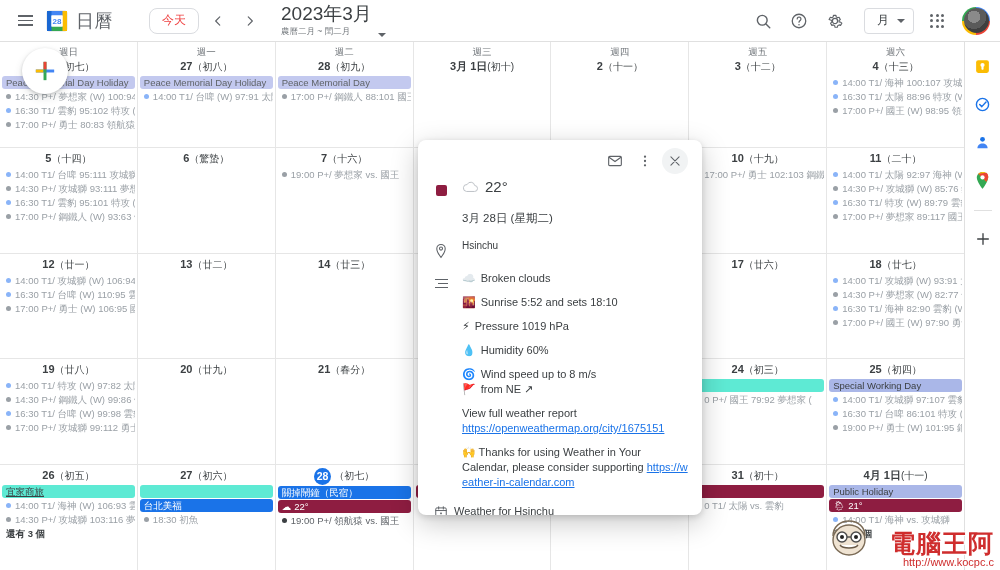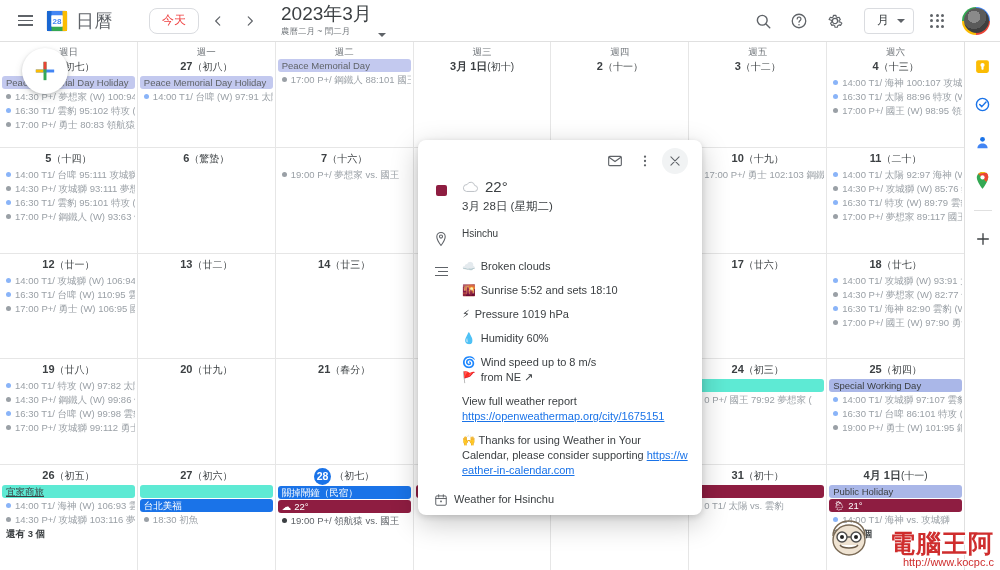--- a/index.html
+++ b/index.html
@@ -108,21 +108,21 @@
     padding: 8px 14px 10px 14px; overflow:hidden;
   }
   .pop-head { display:flex; justify-content:flex-end; align-items:center; gap:4px; height:26px; }
   .pop-ic { width:26px;height:26px;border-radius:50%;display:flex;align-items:center;justify-content:center;color:#5f6368;cursor:pointer; }
   .pop-ic.close { background:#f1f3f4; }
   .pop-row { display:flex; gap:12px; margin-top:4px; }
   .pop-gut { width:18px; flex:0 0 18px; display:flex; justify-content:center; padding-top:3px; }
   .pop-body { flex:1 1 auto; min-width:0; }
   .sq { width:11px;height:11px;background:#8e1d41;border-radius:2px;margin-top:4px; }
   .temp-line { display:flex;align-items:center;gap:6px; font-size:15px; color:#3c4043; }
-  .date-line { font-size:11.5px;color:#3c4043; margin-top:4px; }
+  .date-line { font-size:11.5px;color:#3c4043; margin-top:16px; }
   .loc-line { font-size:10px;color:#3c4043; }
   .det { font-size:11px; color:#3c4043; line-height:15px; display:flex; align-items:flex-start; gap:5px; margin-bottom:9px; }
   .det .em { font-size:11px; line-height:15px; }
   .lnk { color:#1a73e8; text-decoration:underline; cursor:pointer; word-break:break-all; }
   .note { font-size:11px;color:#3c4043;line-height:15px; }
   .bottom-row { display:flex; gap:4px; align-items:center; margin-top:4px; }
   .bottom-row .txt { font-size:11px;color:#3c4043; }
   .hamburger-lines { display:flex;flex-direction:column;gap:2.5px;align-items:flex-end; padding-top:5px;}
   .hamburger-lines i { display:block;height:1.4px;background:#5f6368; }
   .hamburger-lines i:nth-child(1){width:13px;} .hamburger-lines i:nth-child(2){width:10px;} .hamburger-lines i:nth-child(3){width:13px;}
@@ -245,20 +245,21 @@
           <div class="evs">
             <div class="chip holiday">Peace Memorial Day Holiday</div>
             <div class="chip dot-ev">
               <span class="dot lblue"></span>
               <span>14:00 T1/ 台啤 (W) 97:91 太陽</span>
             </div>
           </div>
         </div>
         <div class="day">
           <div class="dow">週二</div>
+          <div class="dnum">28<span class="lunar">（初九）</span></div>
           <div class="evs">
             <div class="chip holiday">Peace Memorial Day</div>
             <div class="chip dot-ev">
               <span class="dot grey"></span>
               <span>17:00 P+/ 鋼鐵人 88:101 國王</span>
             </div>
           </div>
         </div>
         <div class="day">
           <div class="dow">週三</div>

